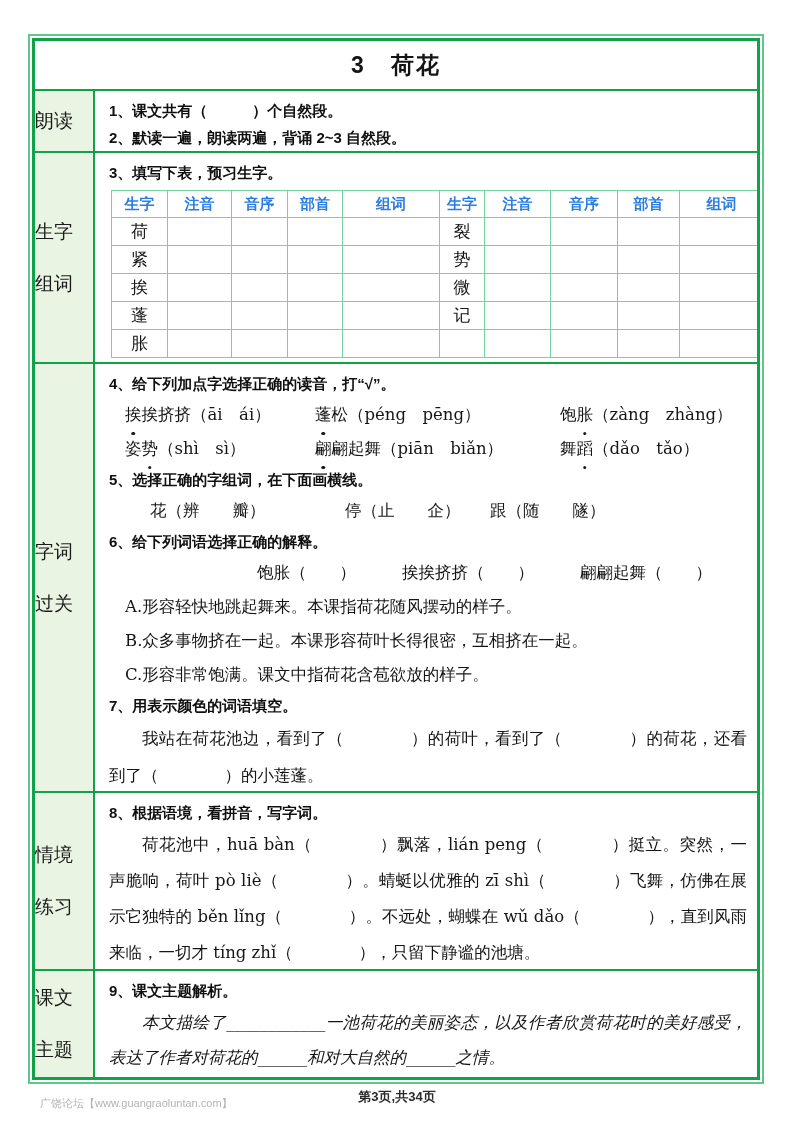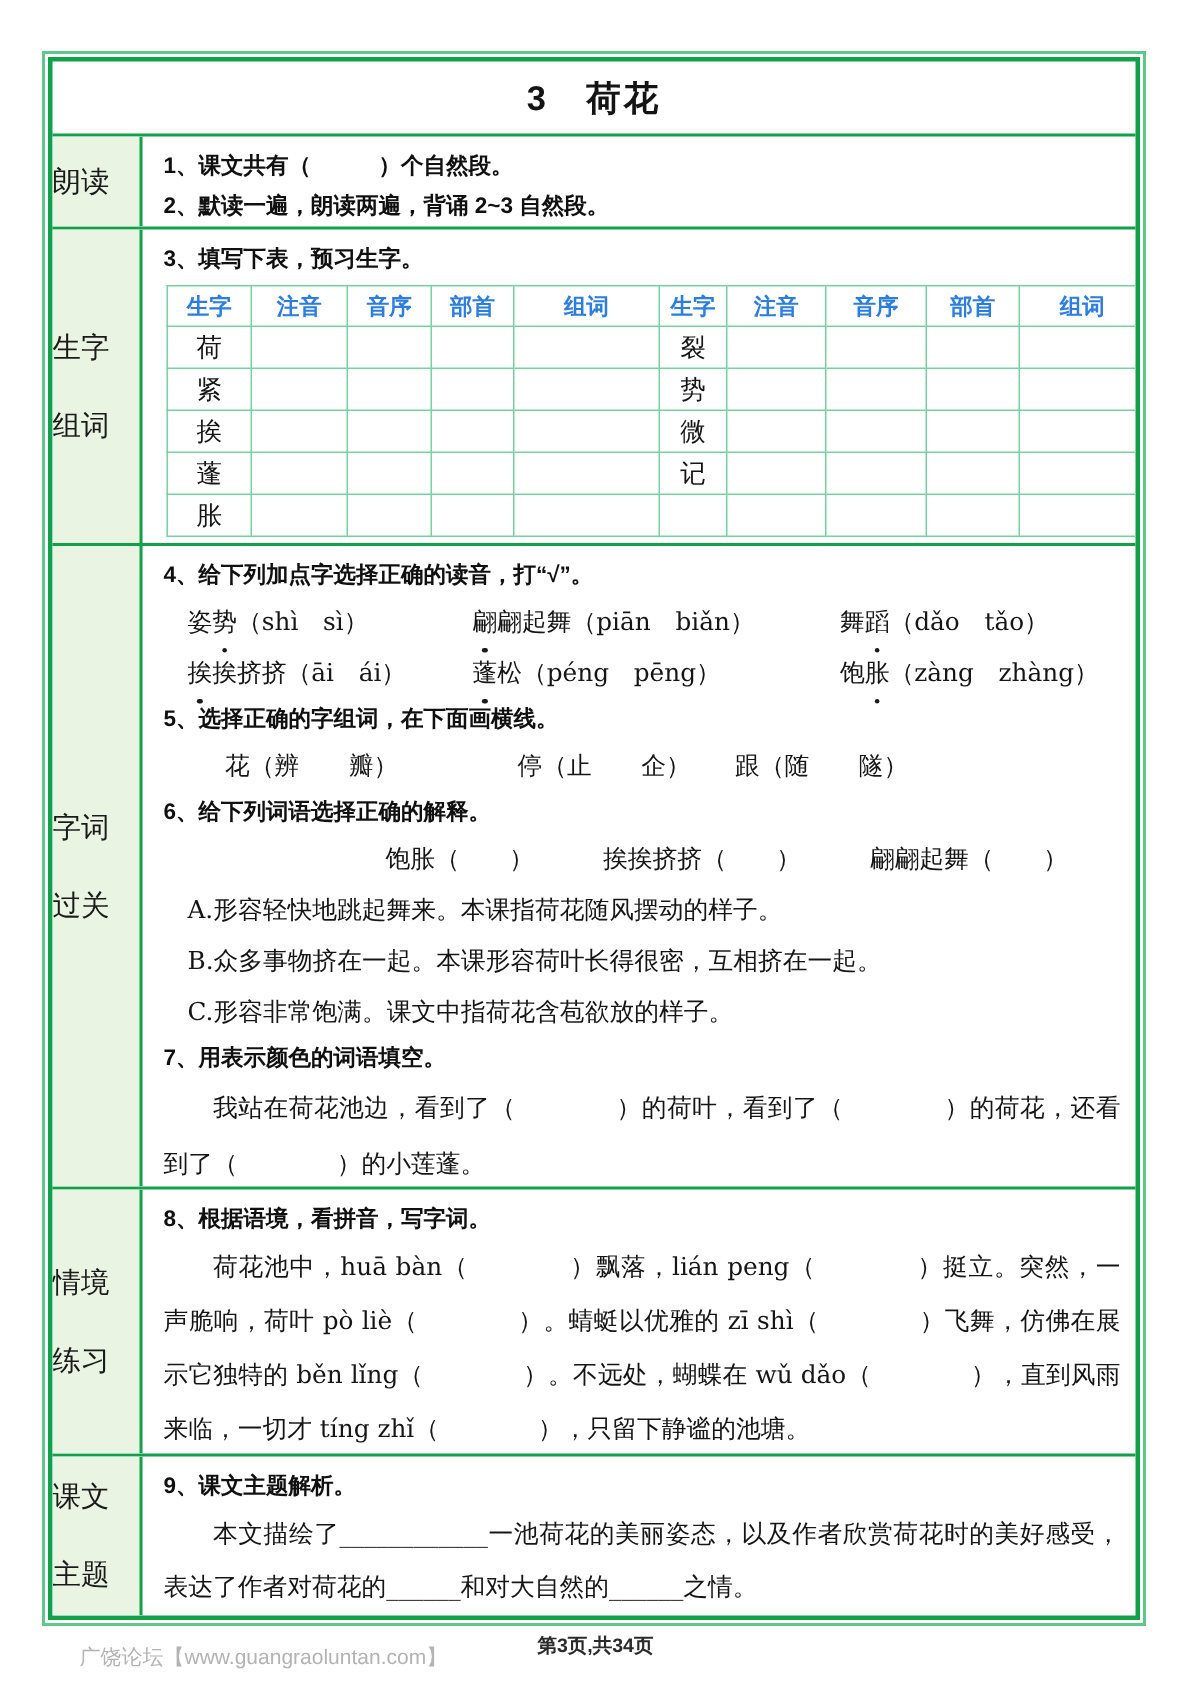--- a/index.html
+++ b/index.html
@@ -50,24 +50,24 @@
 
   .dot { position:relative; display:inline-block; }
   .dot::after { content:""; position:absolute; left:50%; bottom:-3px; width:3.5px; height:3.5px;
     background:#1a1a1a; border-radius:50%; transform:translateX(-50%); }
 
   
   .sec-qingjing { flex:0 0 178px; }
   .sec-qingjing .kai { line-height:36px; }
 
   
-  .sec-kewen .kai { line-height:35px; }
-
-  
-  .footer-watermark { position:absolute; left:40px; top:1096px; font-size:14px; color:#b3b3b3;margin-left:13px; }
+  .sec-kewen .kai { line-height:35px;font-style:italic; }
+
+  
+  .footer-watermark { position:absolute; left:40px; top:1096px; font-size:11px; color:#b3b3b3; }
   .footer-page { position:absolute; left:0; top:1088px; width:100%; text-align:center;
     font-size:13px; font-weight:600; color:#2b2b2b; }
 </style>
 </head>
 <body>
 
 <div class="page">
   <div class="frame-outer">
     <div class="frame-inner">
 
@@ -182,28 +182,28 @@
       </div>
 
       <div class="section sec-zici">
         <div class="label-cell">
           <span>字词</span>
           <span>过关</span>
         </div>
         <div class="content">
           <div class="stem">4、给下列加点字选择正确的读音，打“√”。</div>
           <div class="kai q4-row">
+            <span class="it1"><span></span><span class="dot">挨</span><span>挨挤挤（āi　ái）</span></span>
+            <span class="it2"><span></span><span class="dot">蓬</span><span>松（péng　pēng）</span></span>
+            <span><span>饱</span><span class="dot">胀</span><span>（zàng　zhàng）</span></span>
+          </div>
+          <div class="kai q4-row">
             <span class="it1"><span>姿</span><span class="dot">势</span><span>（shì　sì）</span></span>
             <span class="it2"><span></span><span class="dot">翩</span><span>翩起舞（piān　biǎn）</span></span>
             <span><span>舞</span><span class="dot">蹈</span><span>（dǎo　tǎo）</span></span>
-          </div>
-          <div class="kai q4-row">
-            <span class="it1"><span></span><span class="dot">挨</span><span>挨挤挤（āi　ái）</span></span>
-            <span class="it2"><span></span><span class="dot">蓬</span><span>松（péng　pēng）</span></span>
-            <span><span>饱</span><span class="dot">胀</span><span>（zàng　zhàng）</span></span>
           </div>
 
           <div class="stem">5、选择正确的字组词，在下面画横线。</div>
           <div class="kai q5-row">
             <span class="it1">花（辨　　瓣）</span>
             <span class="it2">停（止　　企）</span>
             <span>跟（随　　隧）</span>
           </div>
 
           <div class="stem">6、给下列词语选择正确的解释。</div>

